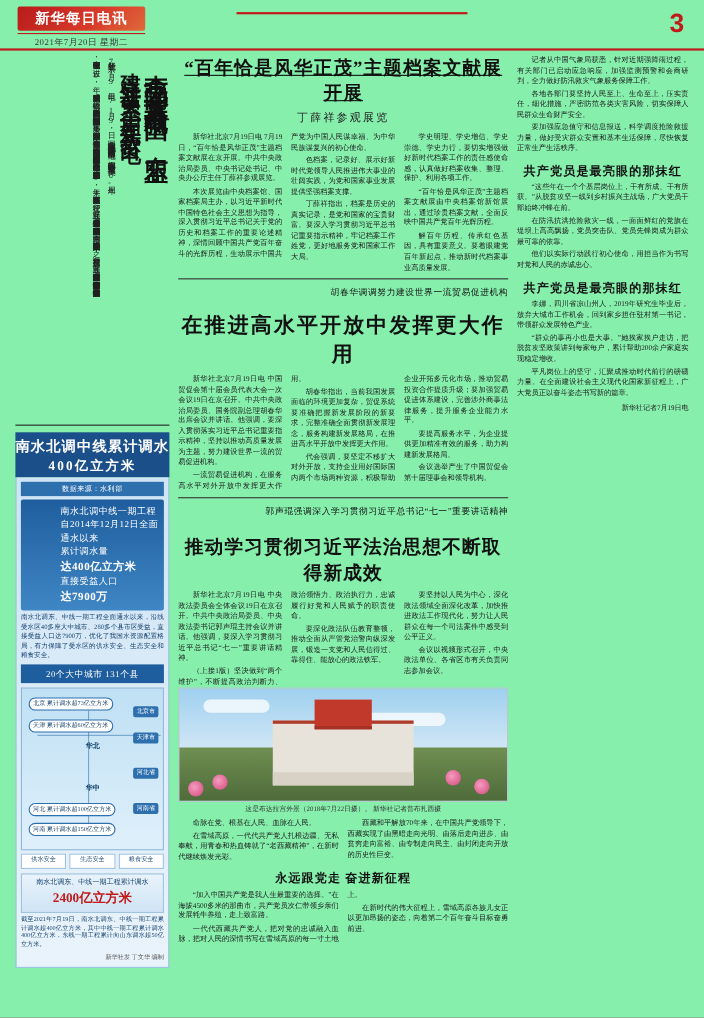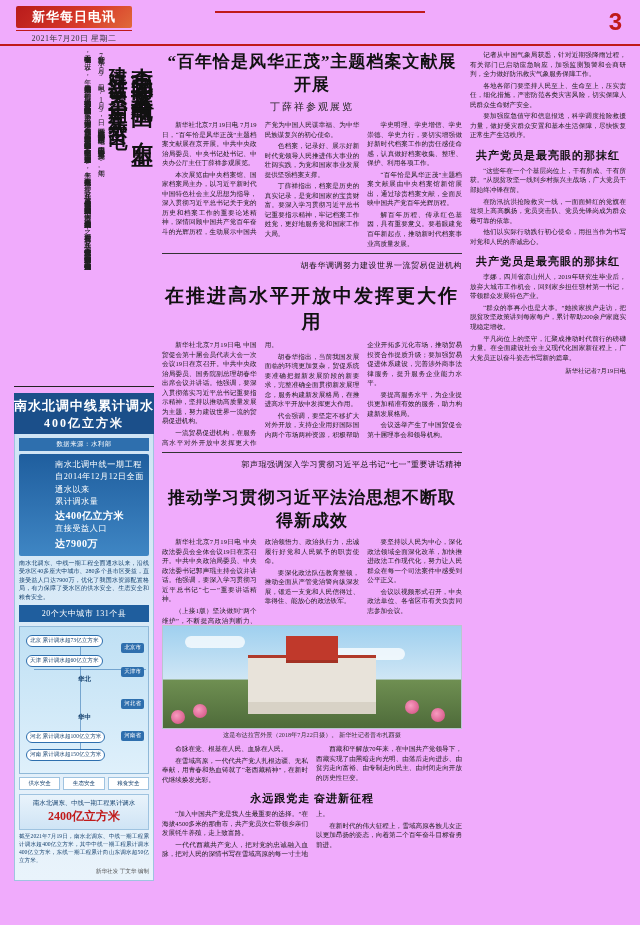--- a/index.html
+++ b/index.html
@@ -7,21 +7,21 @@
     padding: 0;
     background: #8a8a8a;
   }
   body {
     font-family: "Liberation Serif", "DejaVu Serif", serif;
   }
   #page {
     position: relative;
     width: 640px;
     height: 925px;
-    background: #f0abfc;
+    background: #86efac;
     overflow: hidden;
     box-sizing: border-box;
   }
   
   .masthead {
     position: absolute;
     left: 0; top: 0;
     width: 640px; height: 46px;
     border-bottom: 2px solid #c01a1a;
     box-sizing: border-box;
@@ -141,20 +141,21 @@
   .body-text p { margin: 0 0 2px 0; }
 
   
   .mid-head-1 {
     font-size: 17px;
     font-weight: bold;
     text-align: center;
     color: #111;
     letter-spacing: 1px;
     margin-bottom: 4px;
+    text-decoration: underline;
   }
   .mid-sub-1 {
     font-size: 10px;
     text-align: center;
     color: #222;
     letter-spacing: 2px;
     margin-bottom: 6px;
   }
   .two-col {
     column-count: 3;

